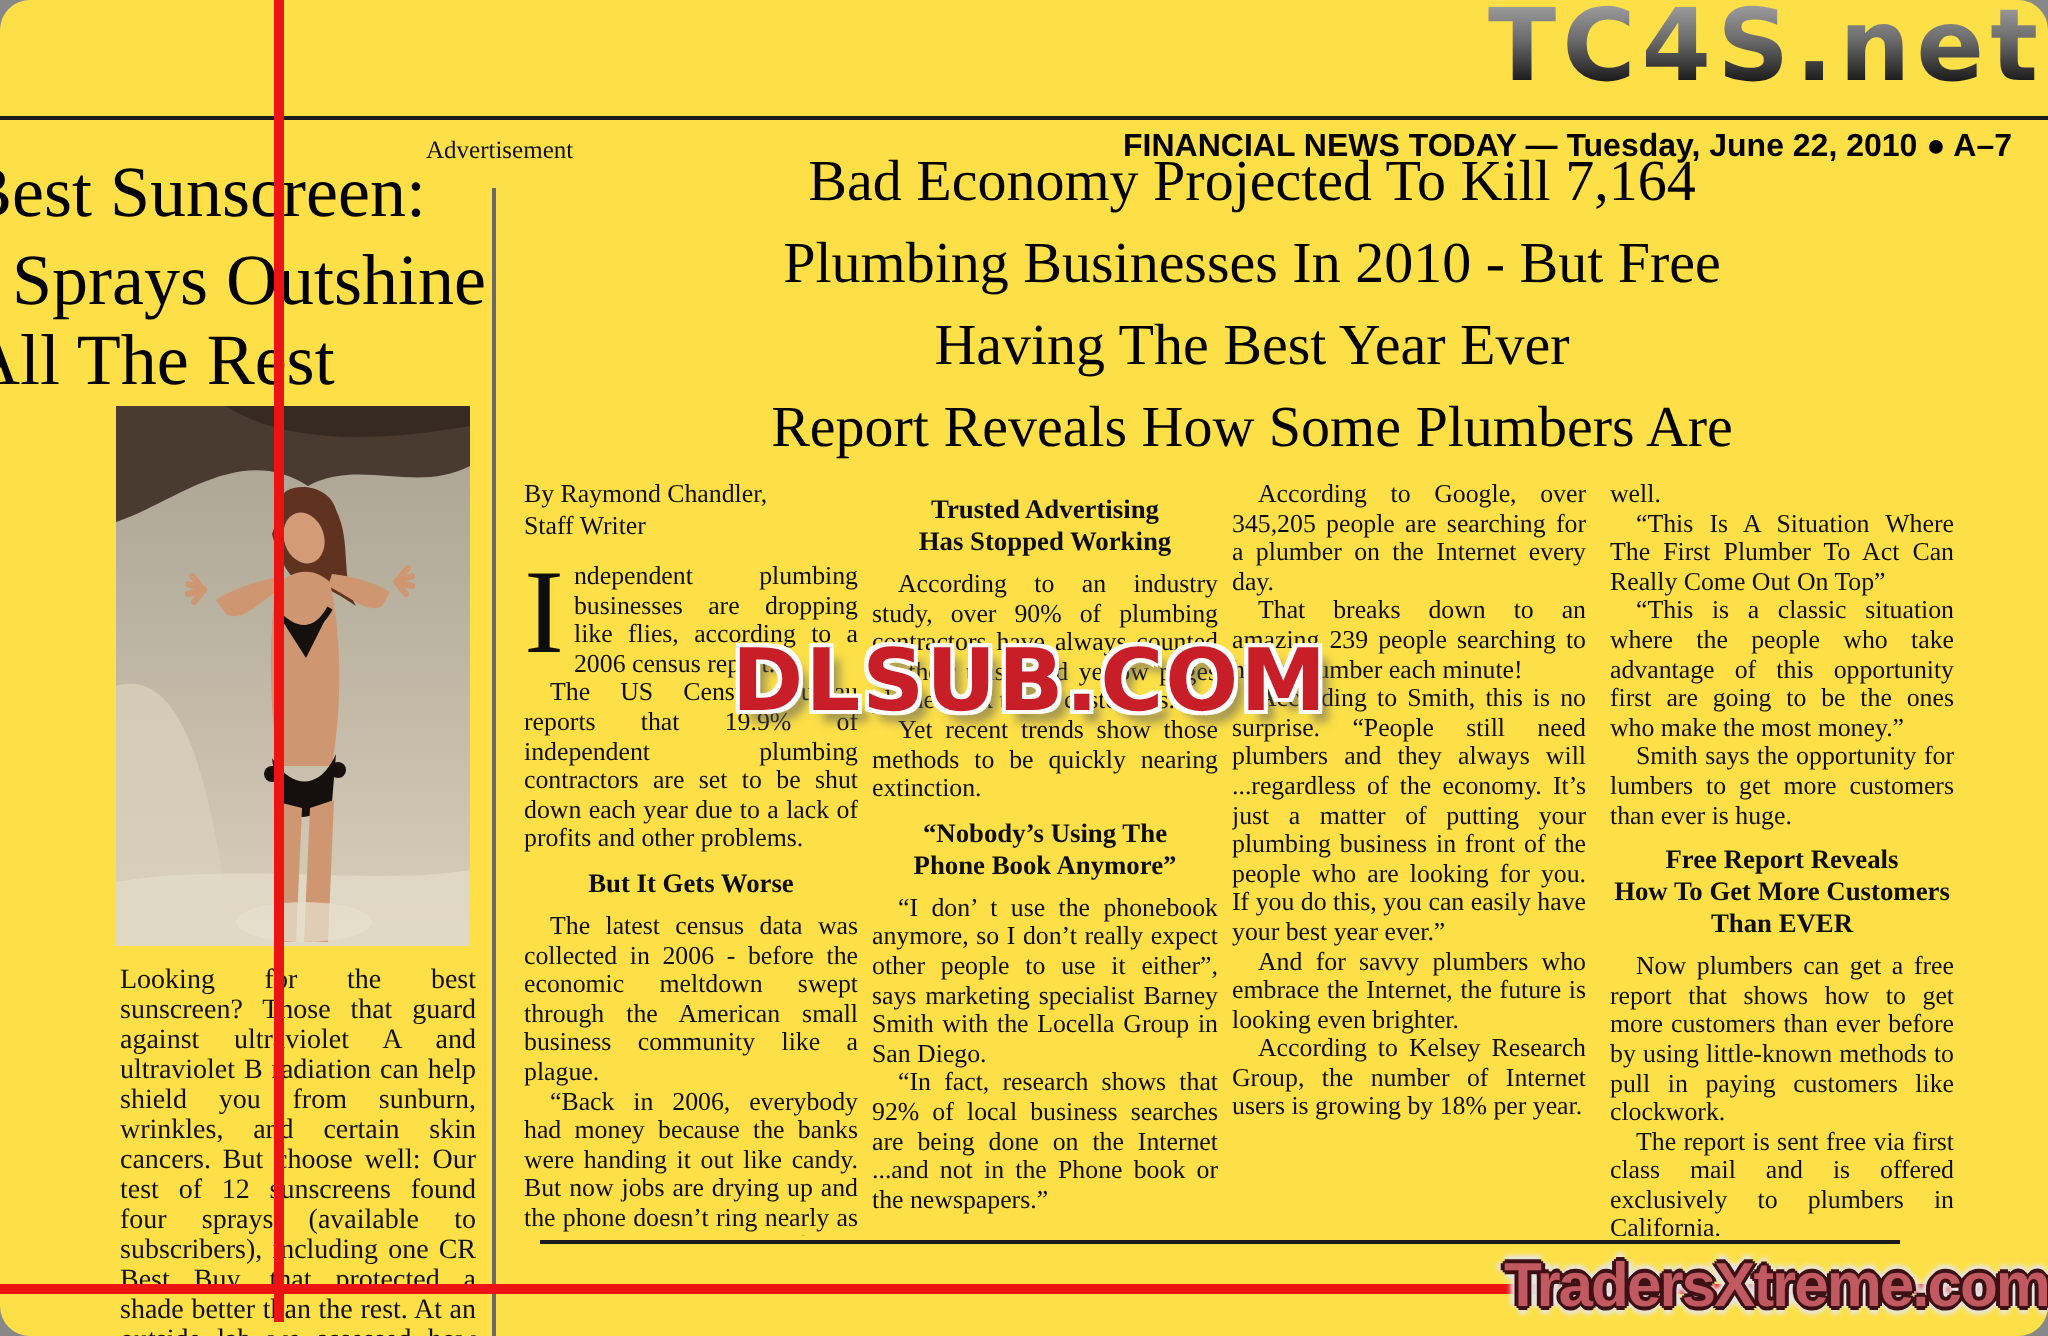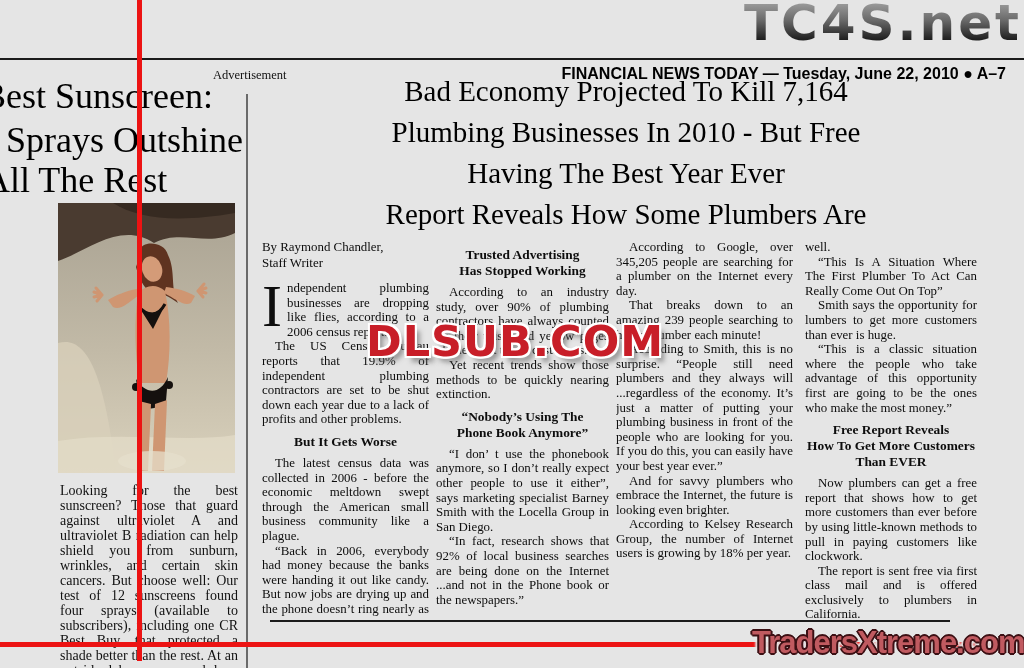--- a/index.html
+++ b/index.html
@@ -1,17 +1,17 @@
 <!DOCTYPE html>
 <html><head>
 <meta charset="utf-8">
 <style>
   html,body{margin:0;padding:0;background:#888;}
-  #page{position:relative;width:1024px;height:668px;background:#e5e5e5;overflow:hidden;
-        font-family:"Liberation Serif", serif;color:#111;}
+  #page{position:relative;width:1024px;height:668px;background:#fde047;overflow:hidden;
+        font-family:"Liberation Serif", serif;color:#111;border-radius:15px;}
 
   
   .masthead{position:absolute;top:-6px;right:2px;font-family:"DejaVu Sans",sans-serif;
     font-weight:bold;font-size:50px;letter-spacing:3px;color:#222;z-index:8;}
   @supports ((-webkit-background-clip:text) or (background-clip:text)){
     .masthead{background:linear-gradient(#b5b5b5,#6a6a6a 45%,#111 85%);
       -webkit-background-clip:text;background-clip:text;
       -webkit-text-fill-color:transparent;color:transparent;}
   }
 
@@ -154,22 +154,22 @@
   <div class="col col3">
       <p class="para">According to Google, over 345,205 people are searching for a plumber on the Internet every day.</p>
       <p class="para">That breaks down to an amazing 239 people searching to hire a plumber each minute!</p>
       <p class="para">According to Smith, this is no surprise. “People still need plumbers and they always will ...regardless of the economy. It’s just a matter of putting your plumbing business in front of the people who are looking for you. If you do this, you can easily have your best year ever.”</p>
       <p class="para">And for savvy plumbers who embrace the Internet, the future is looking even brighter.</p>
       <p class="para">According to Kelsey Research Group, the number of Internet users is growing by 18% per year.</p>
     </div>
   <div class="col col4">
       <p class="para noindent">well.</p>
       <p class="para">“This Is A Situation Where The First Plumber To Act Can Really Come Out On Top”</p>
+      <p class="para">“This is a classic situation where the people who take advantage of this opportunity first are going to be the ones who make the most money.”</p>
       <p class="para">Smith says the opportunity for lumbers to get more customers than ever is huge.</p>
-      <p class="para">“This is a classic situation where the people who take advantage of this opportunity first are going to be the ones who make the most money.”</p>
       <div class="colhead">Free Report Reveals
 How To Get More Customers
 Than EVER</div>
       <p class="para">Now plumbers can get a free report that shows how to get more customers than ever before by using little-known methods to pull in paying customers like clockwork.</p>
       <p class="para">The report is sent free via first class mail and is offered exclusively to plumbers in California.</p>
     </div>
 
   <div class="botrule"></div>
 
   <div class="redline-v" style="background: rgb(236, 19, 19);"></div>

